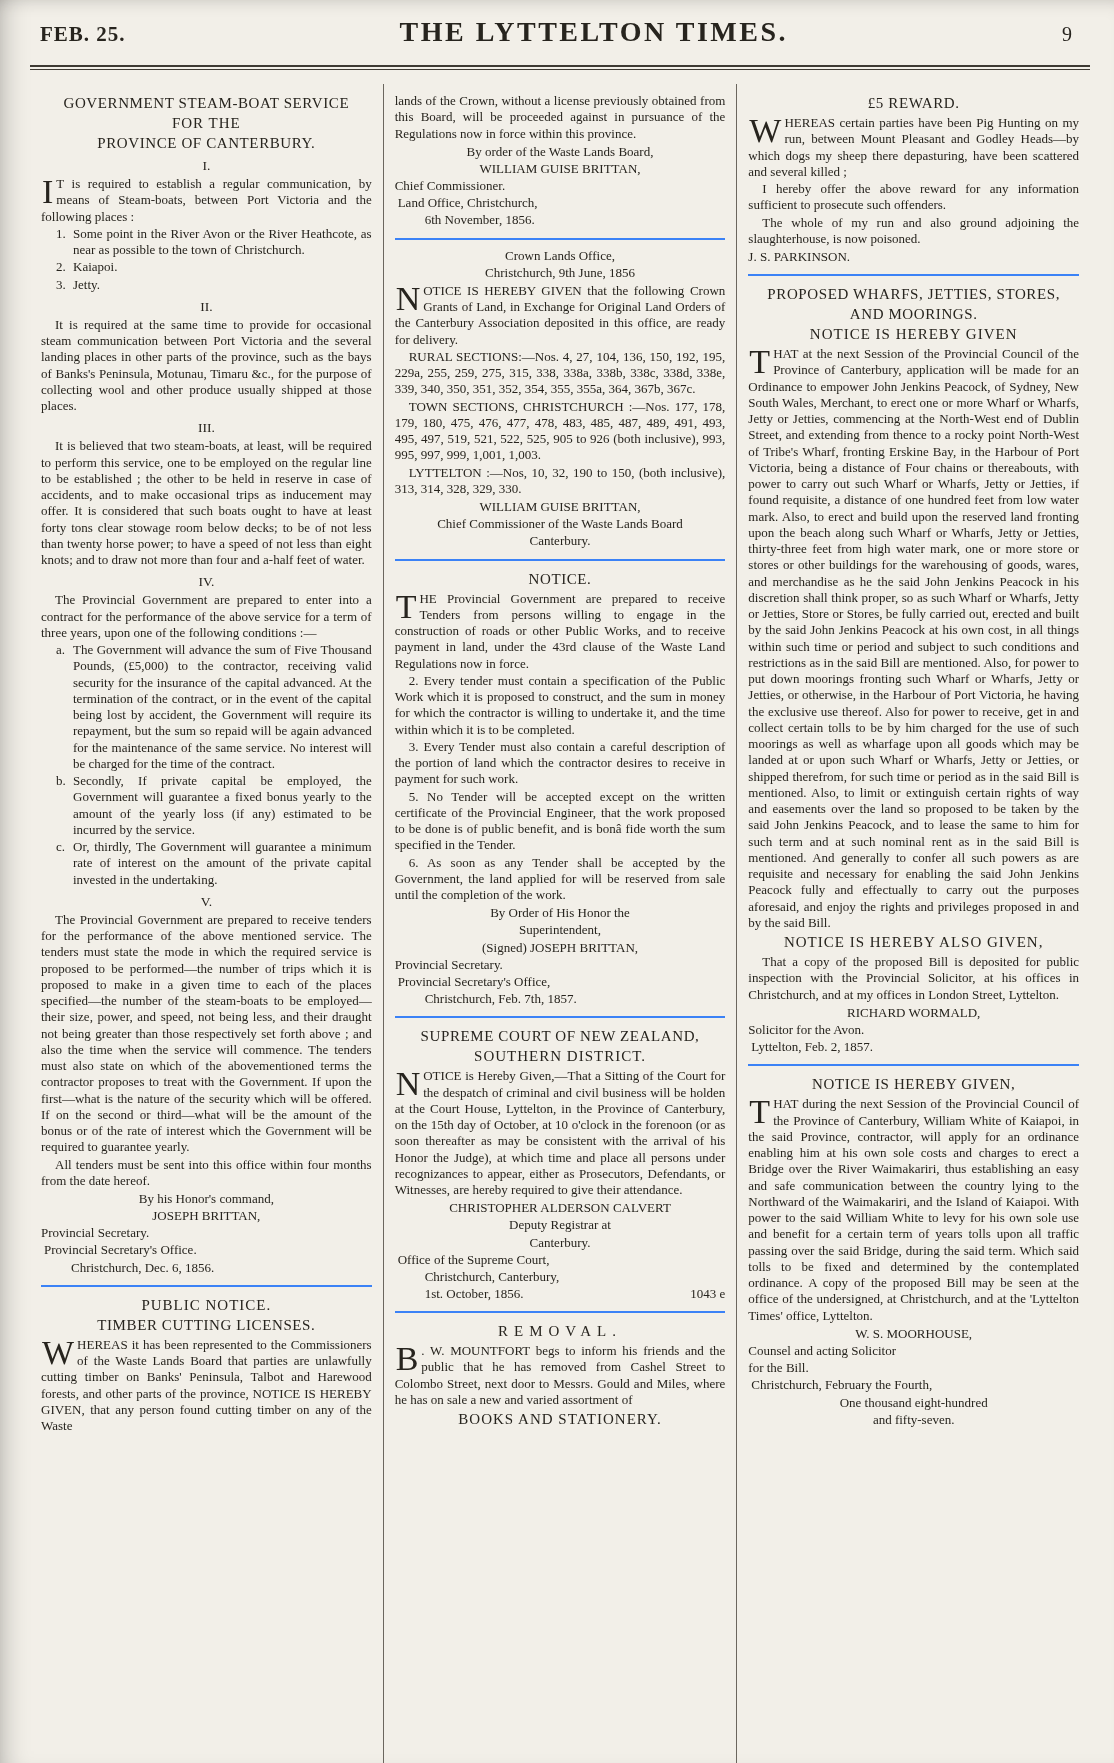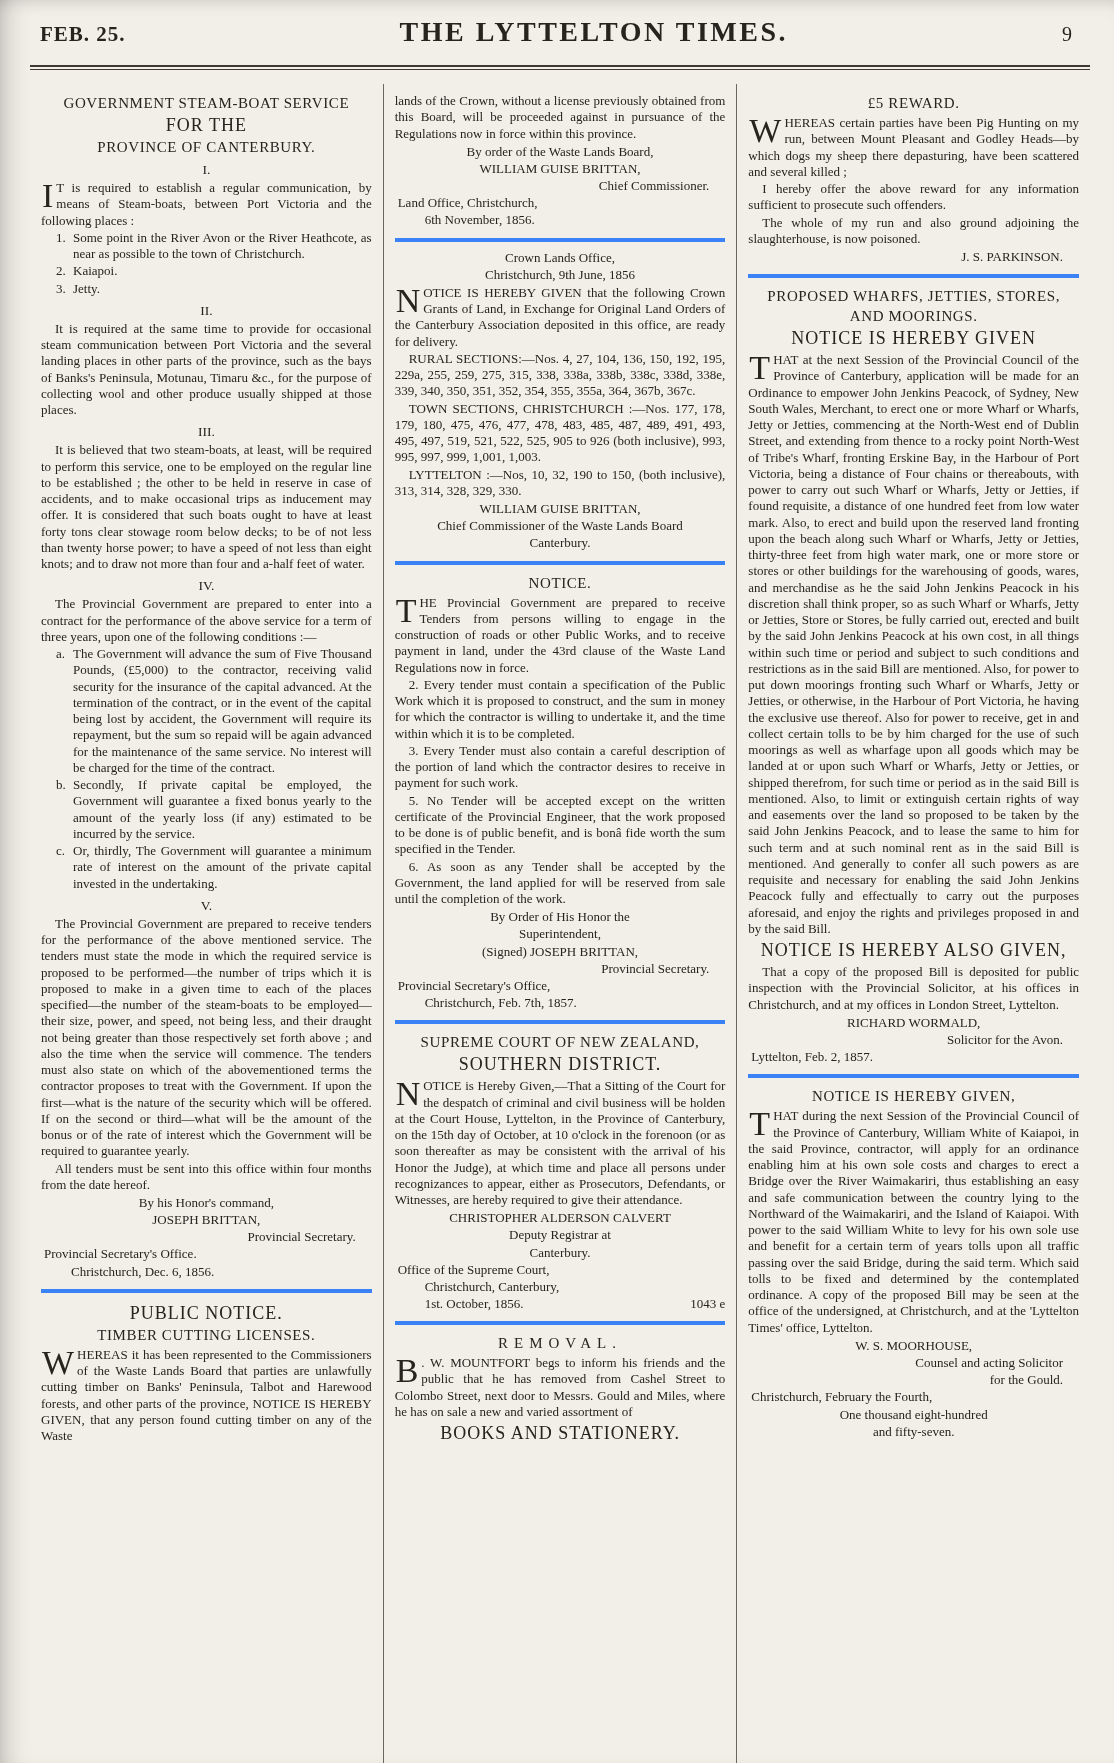--- a/index.html
+++ b/index.html
@@ -21,40 +21,40 @@
   .m-date  { font-size:21px; font-weight:bold; letter-spacing:1px; }
   .m-title { font-size:28px; font-weight:bold; letter-spacing:2.5px; }
   .m-page  { font-size:20px; }
   .mast-rule { flex:none; height:5px; border-top:2.5px solid var(--rule,#3e3a33); border-bottom:1px solid var(--rule,#3e3a33); }
 
   .columns { flex:1 1 auto; display:flex; align-items:stretch; overflow:hidden; margin-top:2px; }
   .col { flex:1 1 0; padding:8px 11px 22px 11px; overflow:hidden; }
   .col + .col { border-left:1px solid #6b665e; }
 
   h2,h3,p { margin:0; font-weight:normal; }
-  .article + .article { margin-top:9px; border-top:4px solid #3b82f6; padding-top:7px;font-family:Liberation Serif, serif; }
+  .article + .article { margin-top:9px; border-top:2px solid #3b82f6; padding-top:7px;font-family:Liberation Serif, serif; }
 
   .heading    { text-align:center; font-size:15px; letter-spacing:.6px; margin:3px 0; }
   .heading.spaced { letter-spacing:6px; }
-  .subheading { text-align:center; font-size:18px; letter-spacing:1px; margin:3px 0; }
+  .subheading { text-align:center; font-size:15px; letter-spacing:1px; margin:3px 0; }
   .section-num{ text-align:center; font-size:13.5px; margin:6px 0 2px; }
 
   .para { font-size:13px; line-height:1.25; text-align:justify; text-indent:14px; margin:1px 0; }
   .para.flush { text-indent:0; }
 
   .dc-para { font-size:13px; line-height:1.25; text-align:justify; margin:2px 0 1px; min-height:28px; }
   .dropcap { float:left; font-size:34px; line-height:27px; padding:2px 3px 0 1px; }
 
   .list-item { display:flex; font-size:13px; line-height:1.25; margin:1px 0 1px 15px; }
   .list-marker { flex:0 0 17px; }
   .list-text { flex:1 1 auto; text-align:justify; }
 
   .line { font-size:13px; line-height:1.32; }
   .line.center { text-align:center; }
-  .line.right  { text-align:right; padding-right:16px; }
+  .line.right  { text-align:left; padding-right:16px; }
   .line.left   { padding-left:3px; }
   .line.indent { padding-left:30px; }
   .row-line { display:flex; justify-content:space-between; font-size:13px; line-height:1.32; padding-left:30px; }
 </style>
 </head>
 <body>
 
 <div class="page">
   <header class="masthead">
     <span class="m-date">FEB. 25.</span>
@@ -186,20 +186,20 @@
           <p class="para">That a copy of the proposed Bill is deposited for public inspection with the Provincial Solicitor, at his offices in Christchurch, and at my offices in London Street, Lyttelton.</p>
           <div class="line center">RICHARD WORMALD,</div>
           <div class="line right">Solicitor for the Avon.</div>
           <div class="line left">Lyttelton, Feb. 2, 1857.</div>
         </article>
         <article class="article">
           <h2 class="heading">NOTICE IS HEREBY GIVEN,</h2>
           <p class="dc-para"><span class="dropcap">T</span><span>HAT during the next Session of the Provincial Council of the Province of Canterbury, William White of Kaiapoi, in the said Province, contractor, will apply for an ordinance enabling him at his own sole costs and charges to erect a Bridge over the River Waimakariri, thus establishing an easy and safe communication between the country lying to the Northward of the Waimakariri, and the Island of Kaiapoi. With power to the said William White to levy for his own sole use and benefit for a certain term of years tolls upon all traffic passing over the said Bridge, during the said term. Which said tolls to be fixed and determined by the contemplated ordinance. A copy of the proposed Bill may be seen at the office of the undersigned, at Christchurch, and at the 'Lyttelton Times' office, Lyttelton.</span></p>
           <div class="line center">W. S. MOORHOUSE,</div>
           <div class="line right">Counsel and acting Solicitor</div>
-          <div class="line right">for the Gould.</div>
+          <div class="line right">for the Bill.</div>
           <div class="line left">Christchurch, February the Fourth,</div>
           <div class="line center">One thousand eight-hundred</div>
           <div class="line center">and fifty-seven.</div>
         </article>
       </section>
     </main>
 </div>
 
 </body></html>

